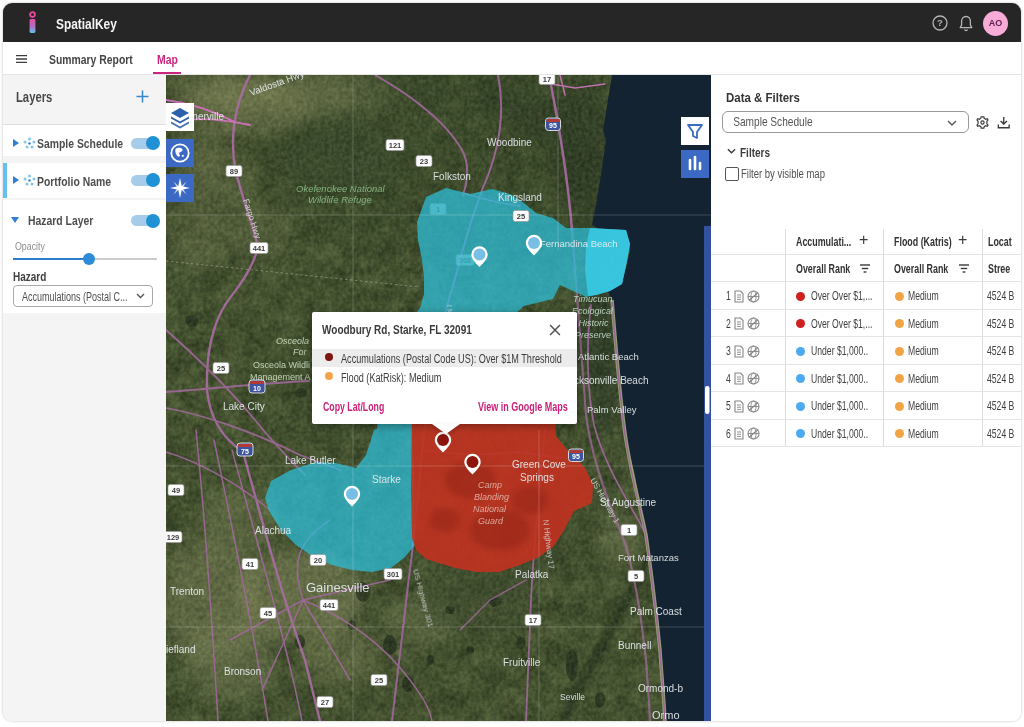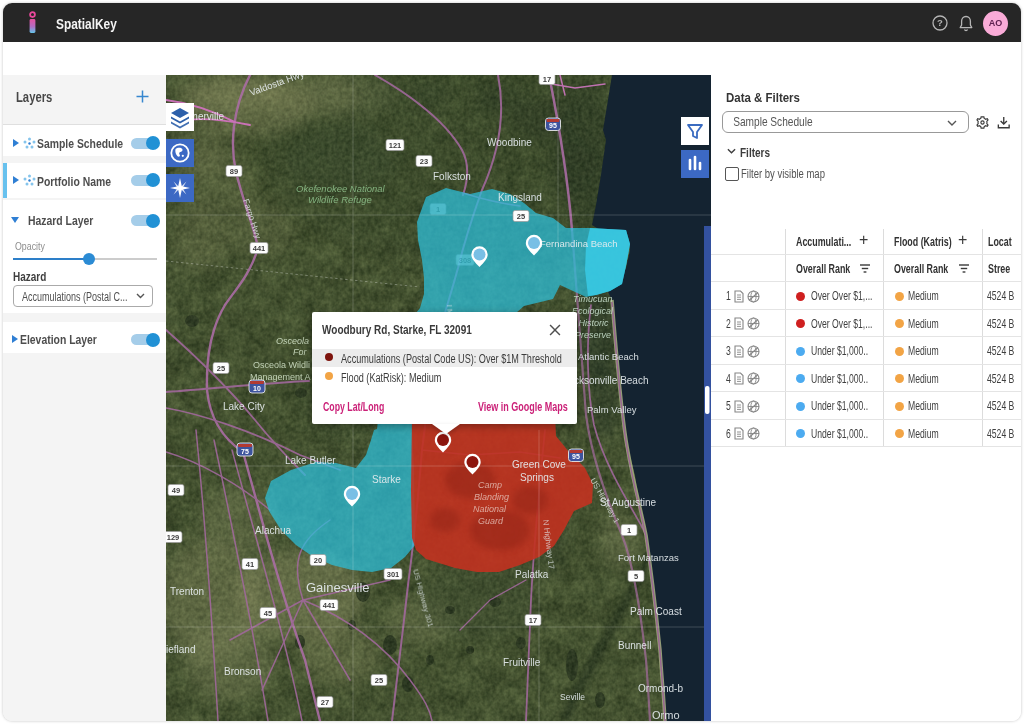--- a/index.html
+++ b/index.html
@@ -405,20 +405,32 @@
         <circle cx="8" cy="8" r="7" fill="none" stroke="#b5b5b5" stroke-width="1.3"></circle>
         <text x="8" y="11.3" text-anchor="middle" font-size="9.5" fill="#b5b5b5" font-weight="bold">?</text>
       </svg>
     <svg class="hic" style="left:955px" width="16" height="17" viewBox="0 0 16 17">
         <path d="M8 1.5 C5.2 1.5 3.6 3.6 3.6 6.2 L3.6 10 L2.2 12.6 L13.8 12.6 L12.4 10 L12.4 6.2 C12.4 3.6 10.8 1.5 8 1.5 Z" fill="none" stroke="#b5b5b5" stroke-width="1.3" stroke-linejoin="round"></path>
         <path d="M6.5 14.5 A1.6 1.6 0 0 0 9.5 14.5" fill="none" stroke="#b5b5b5" stroke-width="1.3"></path>
       </svg>
     <div id="avatar">AO</div>
   </div>
 
+  <div id="nav">
+    <svg id="ham" style="position:absolute;left:13px;top:13px" width="11" height="8" viewBox="0 0 11 8">
+        <g stroke="#3c3c3c" stroke-width="1.3">
+          <line x1="0" y1="0.7" x2="11" y2="0.7"></line>
+          <line x1="0" y1="4" x2="11" y2="4"></line>
+          <line x1="0" y1="7.3" x2="11" y2="7.3"></line>
+        </g>
+      </svg>
+    <div class="navitem" style="left:46px">Summary Report</div>
+    <div class="navitem" id="navmap" style="left:154px">Map</div>
+    <div id="navmap-ul"></div>
+  </div>
 
   <div id="side">
     <div class="tx" style="position:absolute;left:13px;top:13px;font-size:15px;font-weight:bold;color:#474747;transform:scaleX(.75);">Layers</div>
     <svg style="position:absolute;left:133px;top:15px;" width="13" height="13" viewBox="0 0 13 13">
         <g stroke="#3787cf" stroke-width="1.5">
           <line x1="6.5" y1="0.5" x2="6.5" y2="12.5"></line>
           <line x1="0.5" y1="6.5" x2="12.5" y2="6.5"></line>
         </g>
       </svg>
     <div style="position:absolute;left:0;top:49px;width:163px;height:1px;background:#dfdfdf"></div>
@@ -465,25 +477,20 @@
       <div style="position:absolute;left:80px;top:53px;width:12px;height:12px;border-radius:50%;background:#2b8bd4;"></div>
       <div class="tx" style="position:absolute;left:10px;top:70px;font-size:12.5px;font-weight:bold;color:#3f3f3f;transform:scaleX(.8);">Hazard</div>
       <div style="position:absolute;left:10px;top:85px;width:140px;height:21.5px;border:1px solid #aaa;border-radius:4px;background:#fff;">
         <span class="tx" style="position:absolute;left:8px;top:3.5px;font-size:12.5px;color:#4f4f4f;transform:scaleX(.72);">Accumulations (Postal C...</span>
         <svg style="position:absolute;right:7px;top:7px" width="9" height="6" viewBox="0 0 9 6">
             <path d="M1 1 L4.5 4.5 L8 1" fill="none" stroke="#555" stroke-width="1.4"></path>
           </svg>
       </div>
     </div>
 
-    <div class="sect" style="top:247px;height:30.5px;">
-      <div class="caret r" style="left:9px;top:13px;"></div>
-      <div class="lname" style="left:17px;top:10px;">Elevation Layer</div>
-      <div class="tgl" style="left:128px;top:12px;"></div>
-    </div>
   </div>
 
   <div id="rp">
     <h2>Data &amp; Filters</h2>
     <div id="sel"><span>Sample Schedule</span>
       <svg style="position:absolute;right:11px;top:8px" width="10" height="6" viewBox="0 0 10 6">
           <path d="M1 1 L5 5 L9 1" fill="none" stroke="#555" stroke-width="1.4"></path>
         </svg>
     </div>
     <svg style="position:absolute;left:265px;top:41px" width="13" height="13" viewBox="0 0 16 16">

